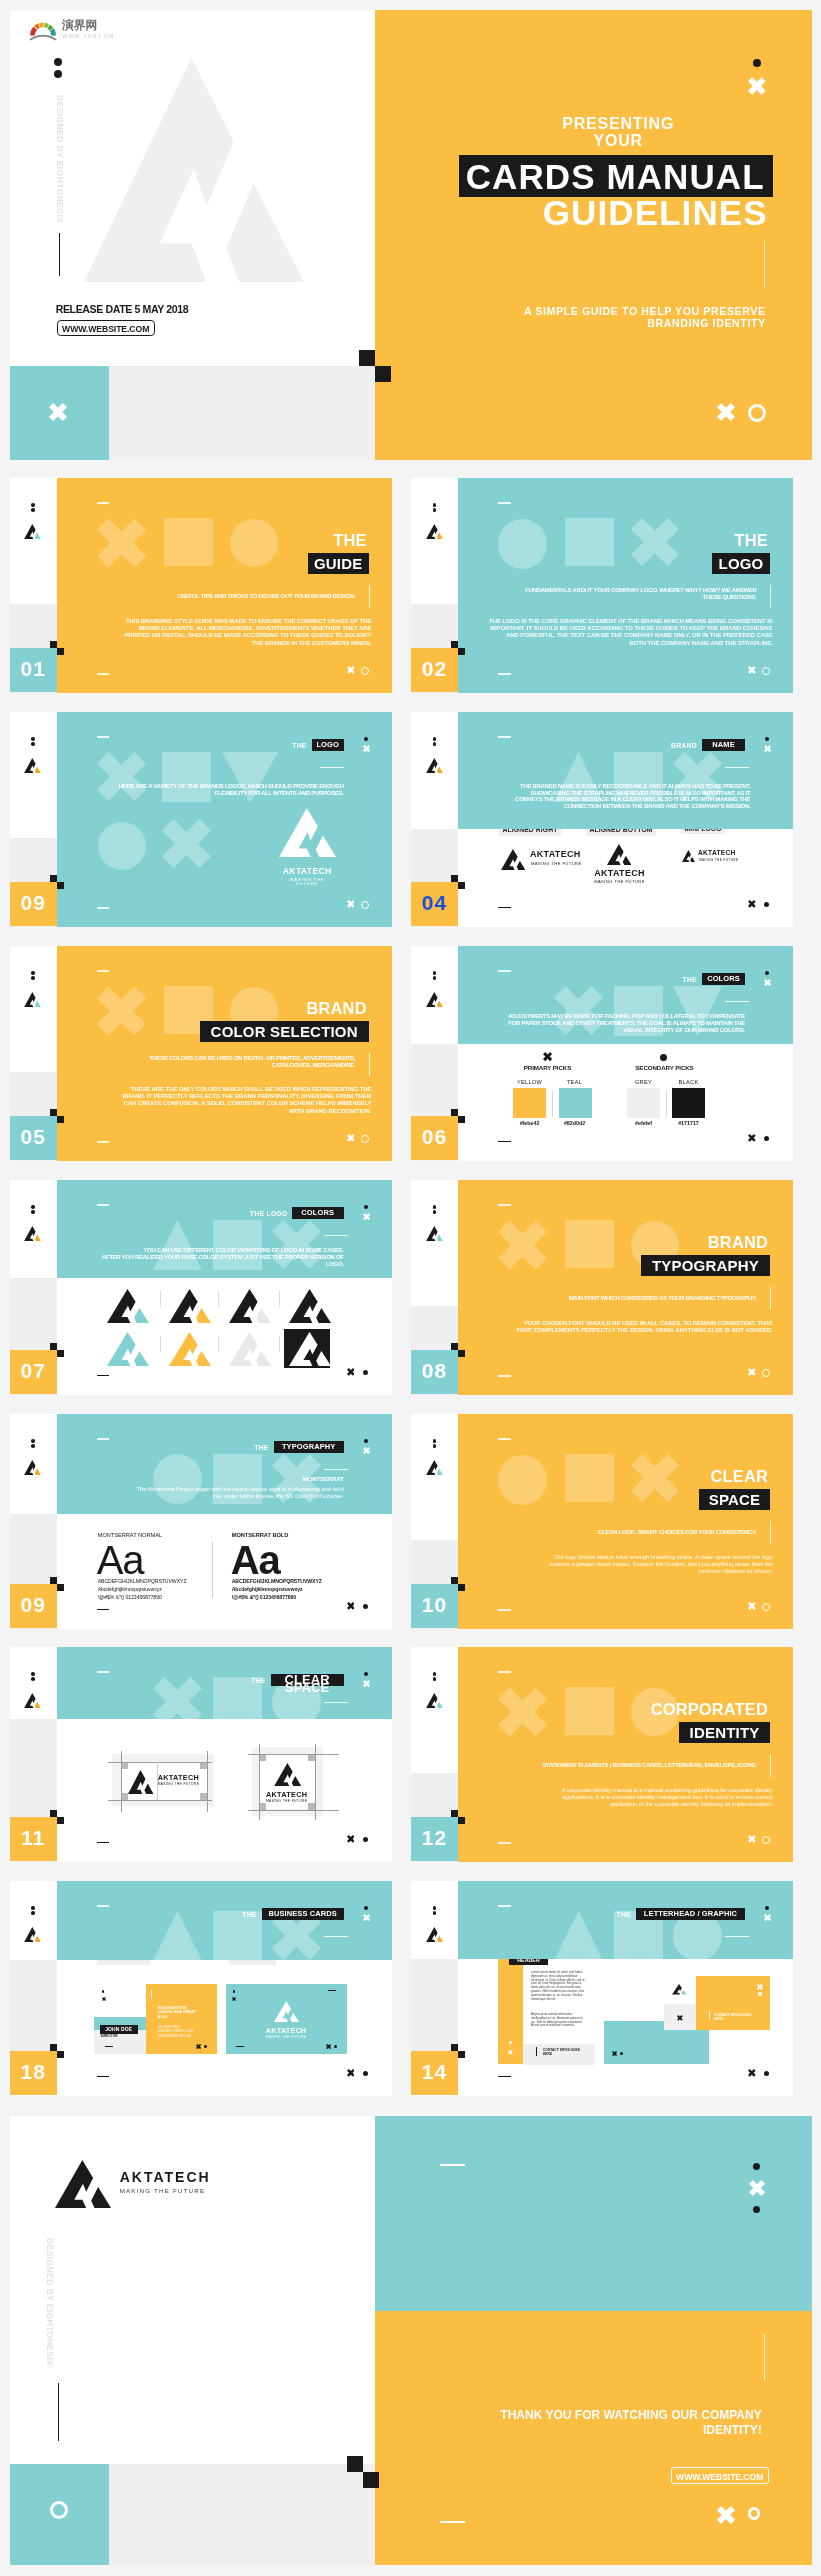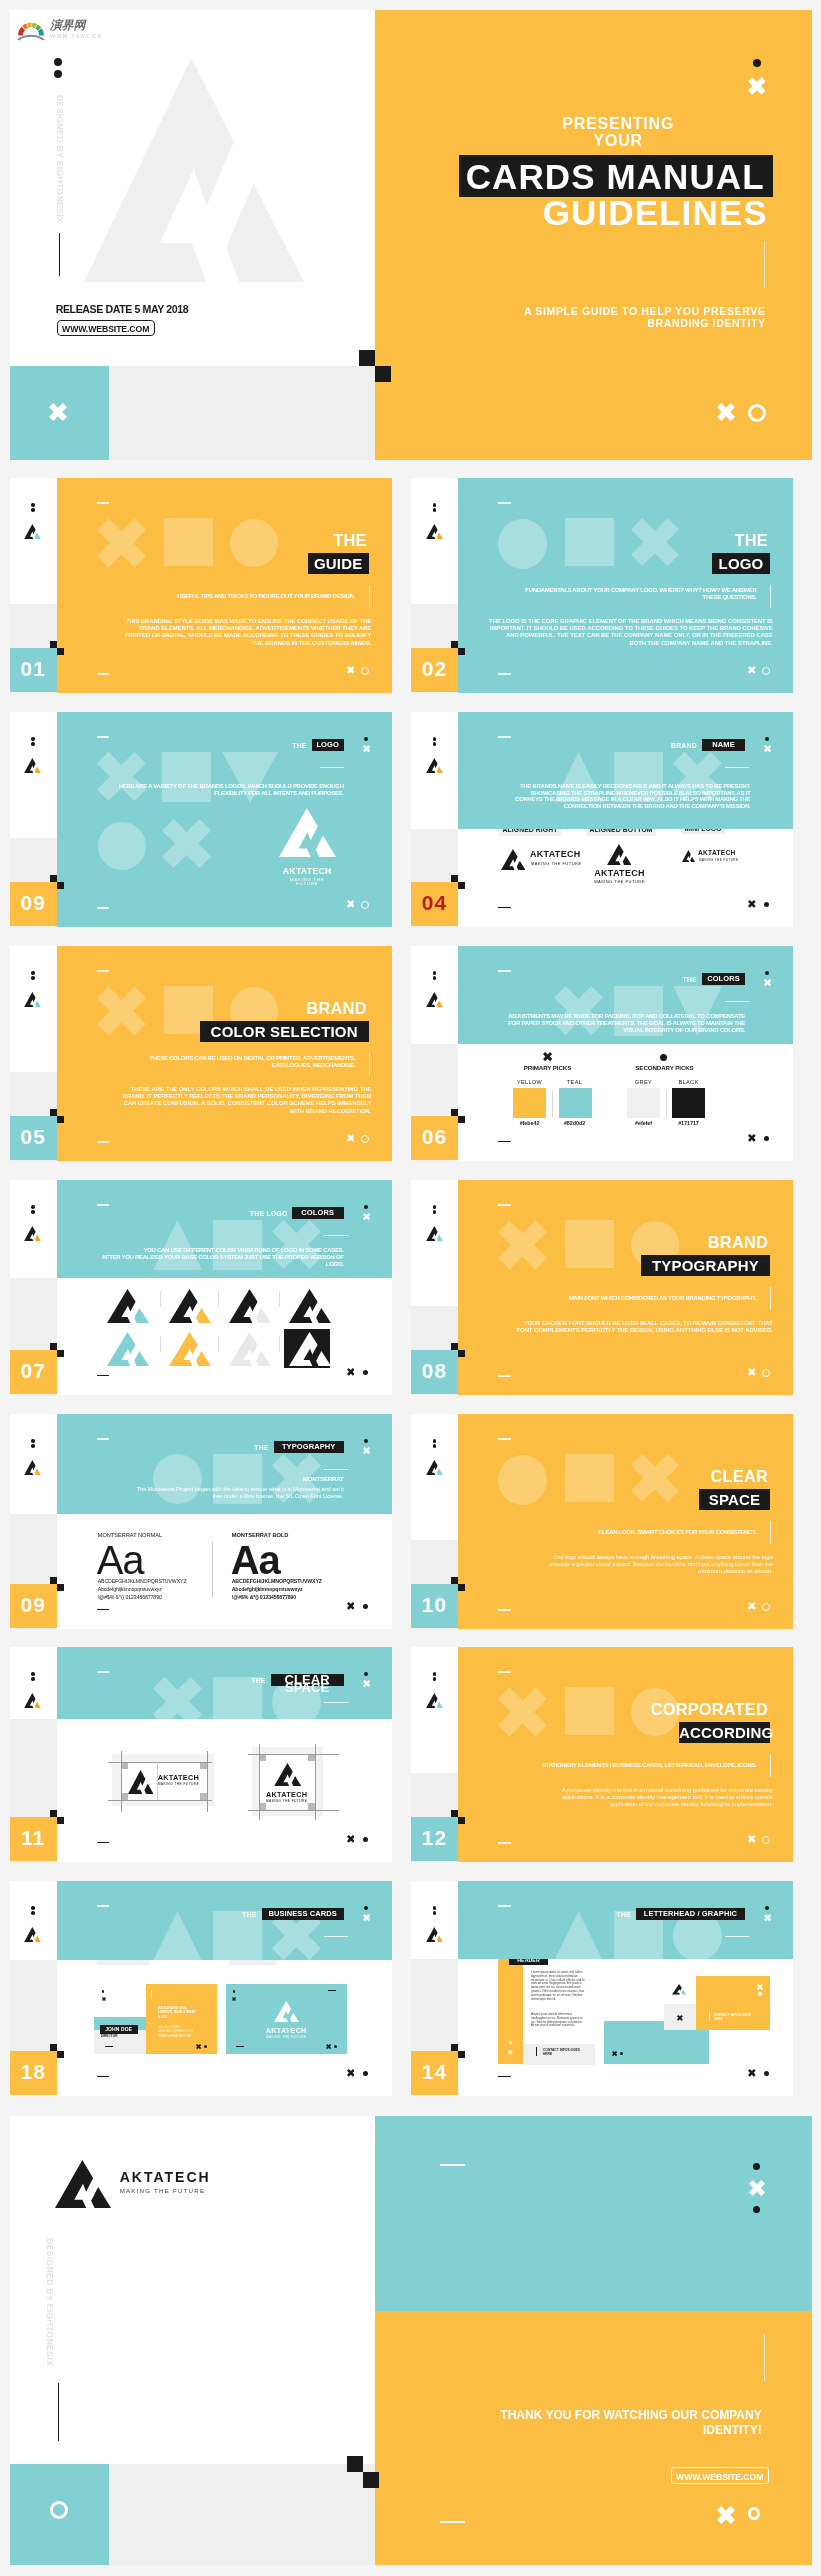--- a/index.html
+++ b/index.html
@@ -3,21 +3,21 @@
 <meta charset="utf-8">
 <title>Brand Manual Guidelines Preview</title>
 <style>
   html,body{margin:0;padding:0;}
   body{width:821px;height:2576px;background:#f4f4f4;
        font-family:"Liberation Sans",sans-serif;overflow:hidden;
        -webkit-font-smoothing:antialiased;}
   .page{position:relative;width:821px;height:2576px;overflow:hidden;}
 
   
-  .wm{position:absolute;left:17px;top:16.4px;width:87px;height:27px;font-style:italic;}
+  .wm{position:absolute;left:29px;top:16.4px;width:87px;height:27px;}
 
   
   .slide{position:absolute;background:#fff;overflow:hidden;}
   .hero{left:9.7px;top:9.7px;width:802px;height:450px;}
   .outro{left:9.7px;top:2116px;width:802px;height:449px;}
 
 
   
   .g{position:absolute;width:382px;height:215px;background:#fff;overflow:hidden;}
 
@@ -344,21 +344,21 @@
         </span>
       <span class="abs" style="left:267px;top:55px;width:24px;height:1.4px;background:rgba(255,255,255,.85);"></span>
       <div class="abs" style="left:-16.7px;top:71px;width:309px;text-align:right;font-size:6px;font-weight:700;line-height:6.6px;letter-spacing:-0.3px;color:#fff;white-space:nowrap;">
         <div>THE BRANDS NAME IS EASILY RECOGNISABLE AND IT ALWAYS HAS TO BE PRESENT.</div>
         <div>SHOWCASING THE STRAPLINE WHENEVER POSSIBLE IS ALSO IMPORTANT, AS IT</div>
         <div>CONVEYS THE BRANDS MESSAGE IN A CLEAR WAY. ALSO IT HELPS WITH MAKING THE</div>
         <div>CONNECTION BETWEEN THE BRAND AND THE COMPANY'S MISSION.</div>
       </div>
     </div>
     <div class="abs" style="left:0;top:170px;width:47px;height:44px;background:#fbbd42;">
-      <span style="position:absolute;left:0;top:8.7px;width:100%;text-align:center;font-size:21px;font-weight:700;color:#b91c1c;letter-spacing:1px;">04</span>
+      <span style="position:absolute;left:0;top:8.7px;width:100%;text-align:center;font-size:21px;font-weight:700;color:#1d4ed8;letter-spacing:1px;">04</span>
     </div>
     <span class="abs" style="left:21.5px;top:25px;width:3.5px;height:3.5px;border-radius:50%;background:#1a1a1a;"></span>
     <span class="abs" style="left:21.5px;top:30px;width:3.5px;height:3.5px;border-radius:50%;background:#1a1a1a;"></span>
     <svg class="abs" style="left:14.6px;top:46px;width:17px;height:15.3px;" viewBox="0 0 118 100" preserveAspectRatio="none">
         <path d="M57.6 0 L80.3 37.4 L65.7 66.2 L58.9 49.4 L40.6 82.7 L57.6 82.7 L65.7 100 L0 100 Z" fill="#1a1a1a"></path>
         <path d="M90.9 56 L118 100 L83.3 100 L76.3 84.7 Z" fill="#f5a623"></path>
       </svg>
     <span class="abs" style="left:40px;top:163px;width:7px;height:7.4px;background:#1a1a1a;"></span>
     <span class="abs" style="left:47px;top:170px;width:7px;height:7.4px;background:#1a1a1a;"></span>
   </div>
@@ -821,21 +821,21 @@
       <span class="abs" style="left:40px;top:24px;width:12.6px;height:1.5px;background:rgba(255,255,255,.85);"></span>
       <span class="xmark" style="left:40px;top:40px;width:49px;height:50px;color:rgba(255,255,255,.26);">
           <svg viewBox="0 0 100 100">
             <path d="M50 26.5 L76.5 0 L100 23.5 L73.5 50 L100 76.5 L76.5 100 L50 73.5 L23.5 100 L0 76.5 L26.5 50 L0 23.5 L23.5 0 Z" fill="currentColor"></path>
           </svg>
         </span>
       <span class="abs" style="left:107px;top:40px;width:49px;height:48px;background:rgba(255,255,255,.26);"></span>
       <span class="abs" style="left:173px;top:41px;width:48px;height:48px;border-radius:50%;background:rgba(255,255,255,.26);"></span>
       <div class="abs" style="left:117px;top:52px;width:193px;text-align:right;font-size:16.4px;font-weight:700;line-height:20px;letter-spacing:0.2px;color:#fff;">CORPORATED</div>
       <div class="abs" style="left:221px;top:75px;width:91px;height:21px;background:#1a1a1a;">
-        <span style="position:absolute;left:0;right:0;top:3.2px;text-align:center;font-size:15px;font-weight:700;letter-spacing:0.2px;color:#fff;line-height:15px;">ACCORDING</span>
+        <span style="position:absolute;left:0;right:0;top:3.2px;text-align:center;font-size:15px;font-weight:700;letter-spacing:0.2px;color:#fff;line-height:15px;">IDENTITY</span>
       </div>
       <div class="abs" style="left:-10.5px;top:115px;width:309px;text-align:right;font-size:6px;font-weight:700;line-height:7.2px;letter-spacing:-0.3px;color:#fff;white-space:nowrap;">
         <div>STATIONERY ELEMENTS | BUSINESS CARDS, LETTERHEAD, ENVELOPE, ICONS.</div>
       </div>
       <span class="abs" style="left:312px;top:107px;width:1.3px;height:23px;background:rgba(255,255,255,.85);"></span>
       <div class="abs" style="left:5.7px;top:140px;width:309px;text-align:right;font-size:6px;font-weight:400;line-height:7.2px;letter-spacing:-0.1px;color:rgba(255,255,255,.95);white-space:nowrap;">
         <div>A corporate identity manual is a manual containing guidelines for corporate identity</div>
         <div>applications. It is a corporate identity management tool. It is used to ensure correct</div>
         <div>application of the corporate identity following its implementation.</div>
       </div>

